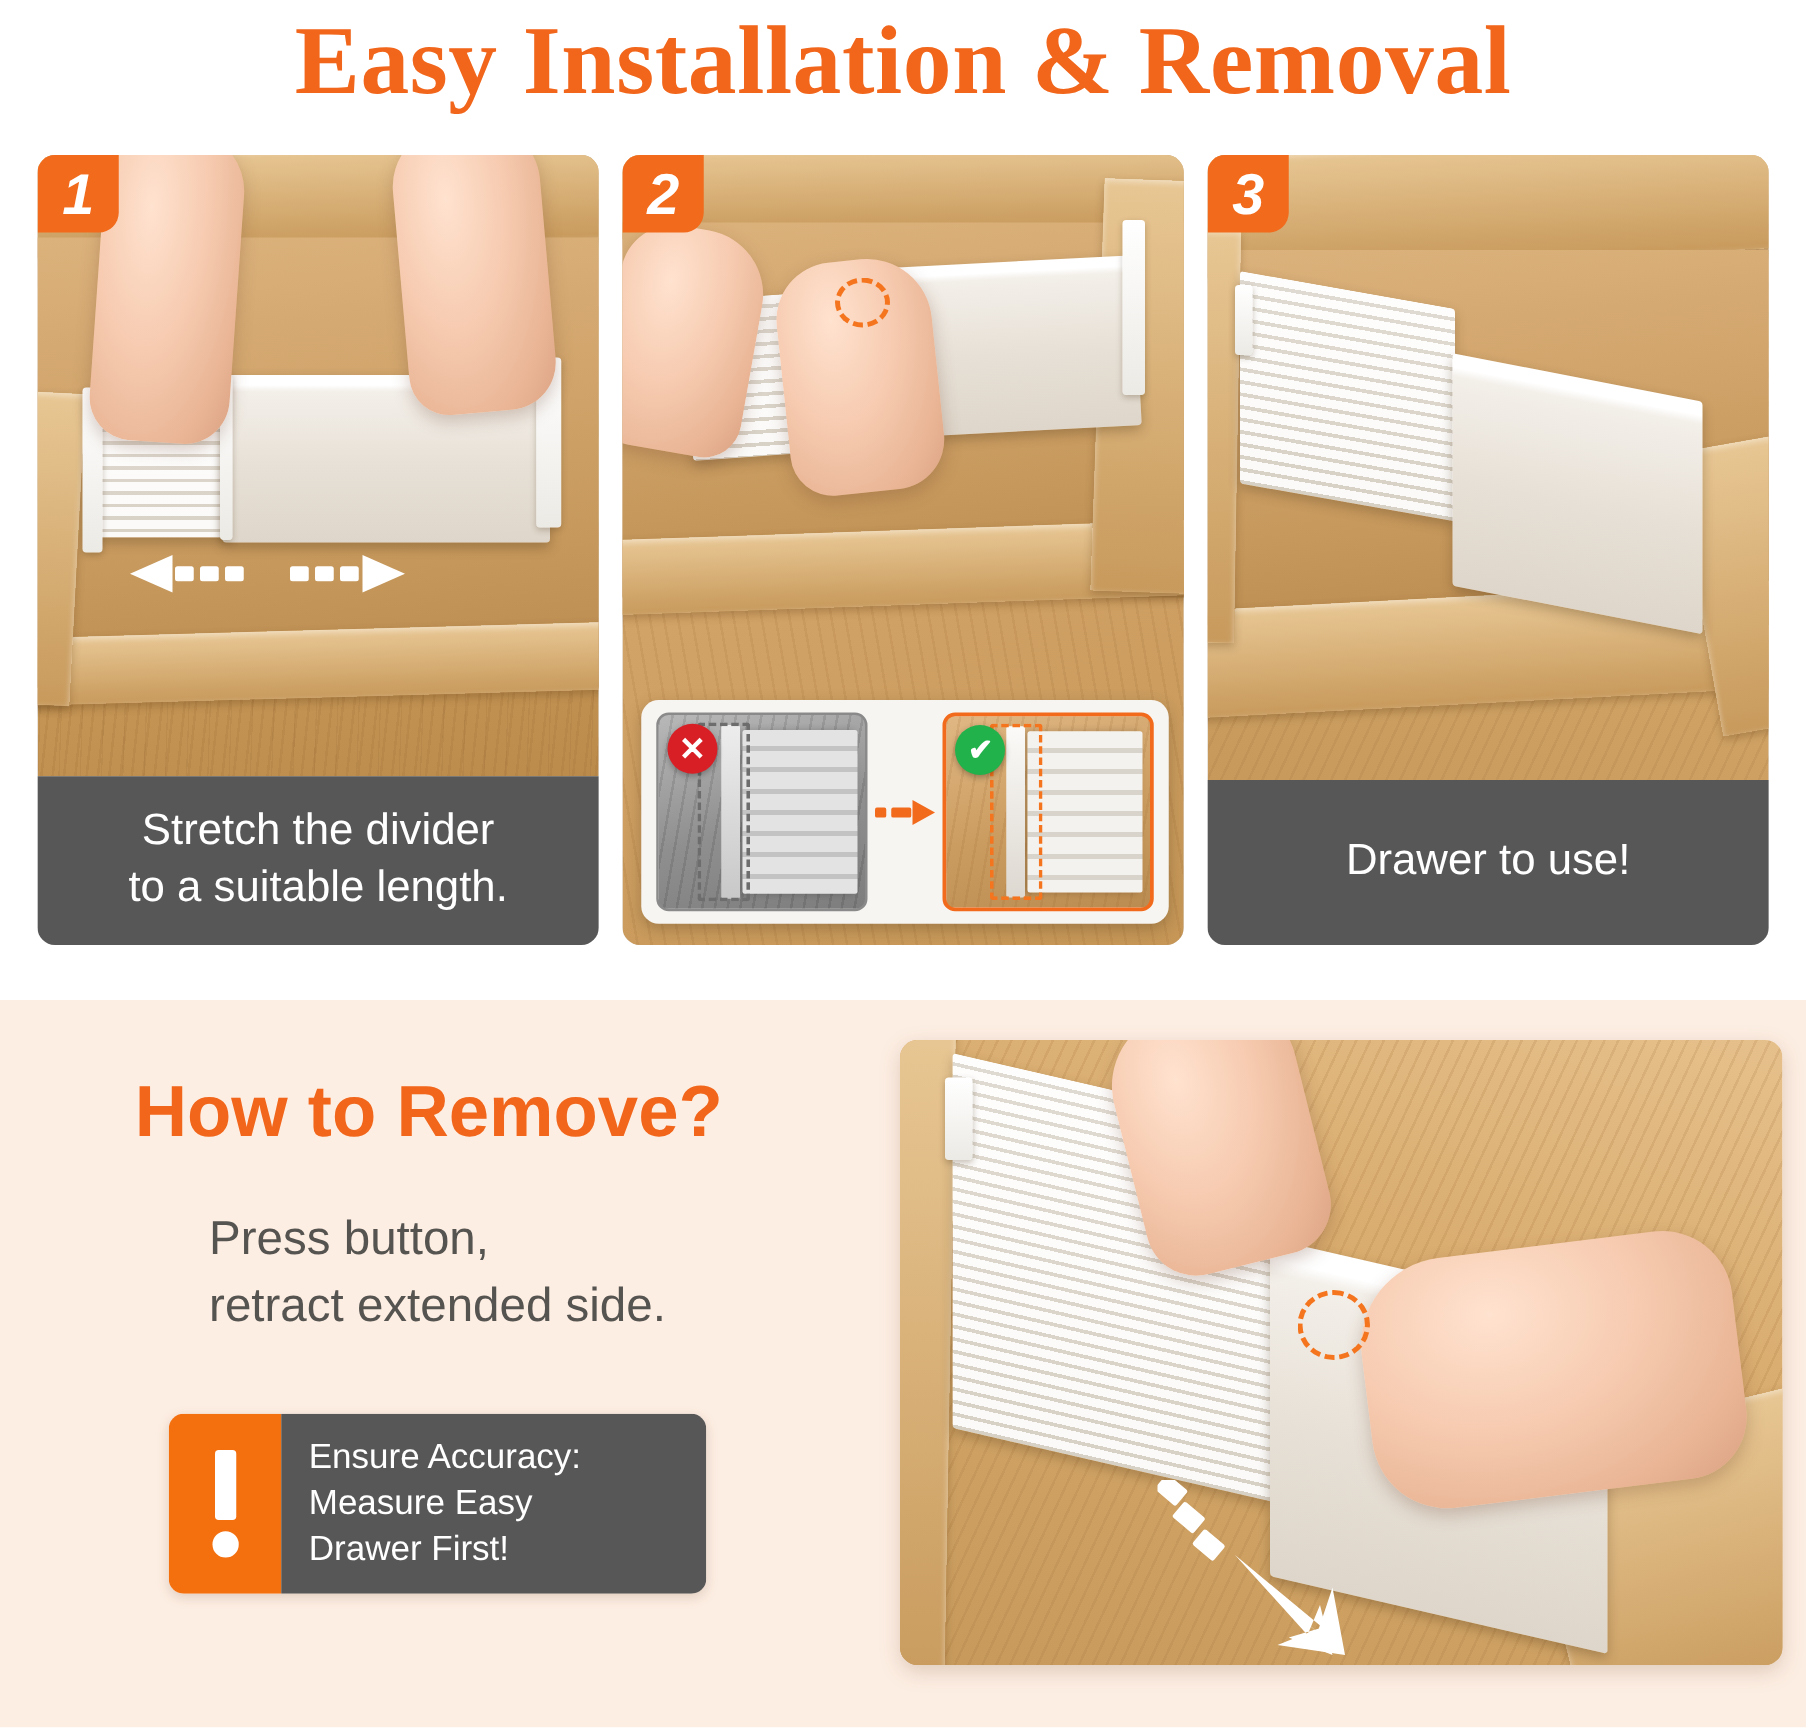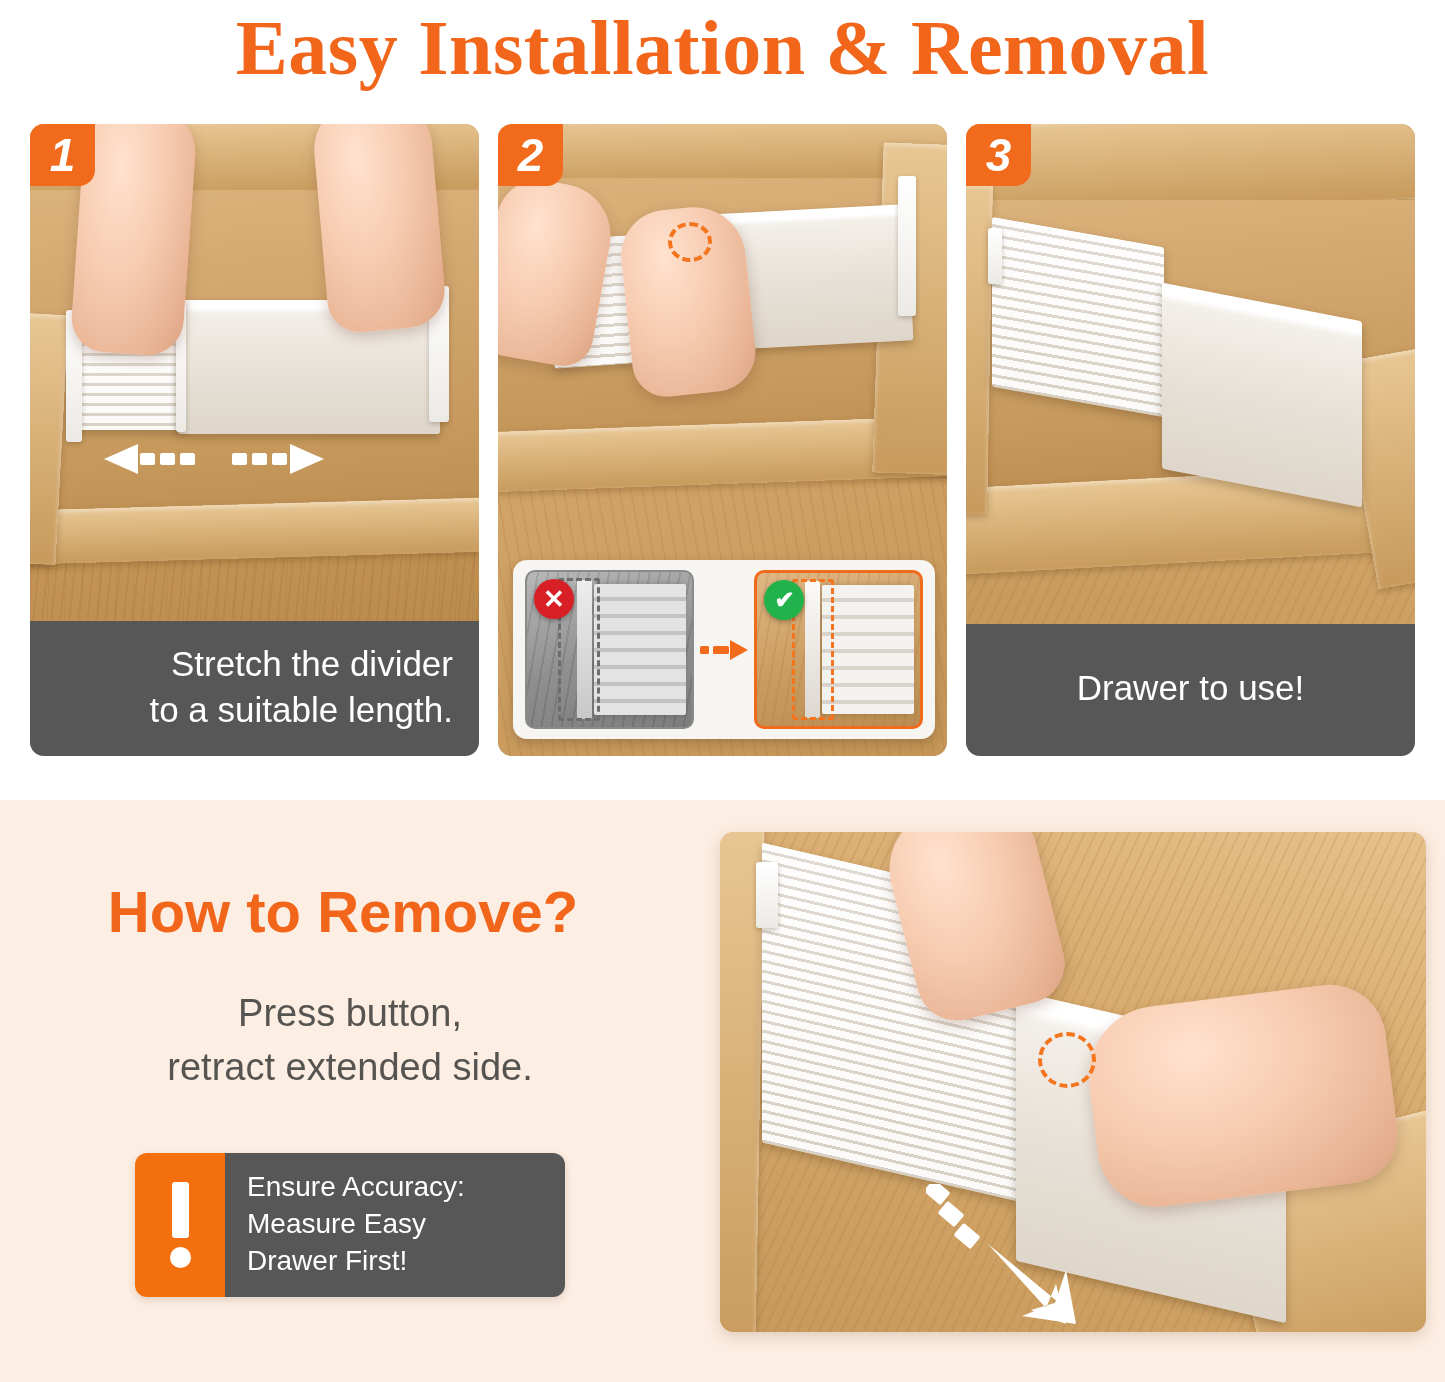--- a/index.html
+++ b/index.html
@@ -130,21 +130,21 @@
     line-height: 1;
   }
 
   
   .caption {
     background: #575757;
     color: #ffffff;
     font-size: 35px;
     line-height: 1.30;
     padding: 20px 26px 24px 26px;
-    text-align: right;
+    text-align: center;
     white-space: pre-line;
     min-height: 132px;
   }
   .caption.centered { text-align: center; display:flex; align-items:center; justify-content:center; }
 
   
   .dbl-arrow { position:absolute; z-index:5; }
 
   
   .focus-ring {
@@ -224,37 +224,36 @@
   .lower {
     position: absolute;
     left: 0; right: 0;
     top: 800px;
     bottom: 0;
     background: #FDEEE3;
     display: flex;
   }
   .lower-left {
     width: 700px;
-    padding: 78px 0 0 0;
+    padding: 56px 0 0 0;
     display: flex;
     flex-direction: column;
     align-items: center;
   }
   .remove-title {
     font-size: 58px;
     font-weight: bold;
     color: #F1661B;
     margin-left: -14px;
   }
   .remove-sub {
     margin-top: 42px;
     font-size: 38px;
     line-height: 1.42;
     color: #565450;
-    text-align: center;
     white-space: pre-line;
   }
   .notice {
     margin-top: 58px;
     display: flex;
     width: 430px;
     border-radius: 12px;
     overflow: hidden;
     box-shadow: 0 3px 9px rgba(120,90,60,.20);
   }

